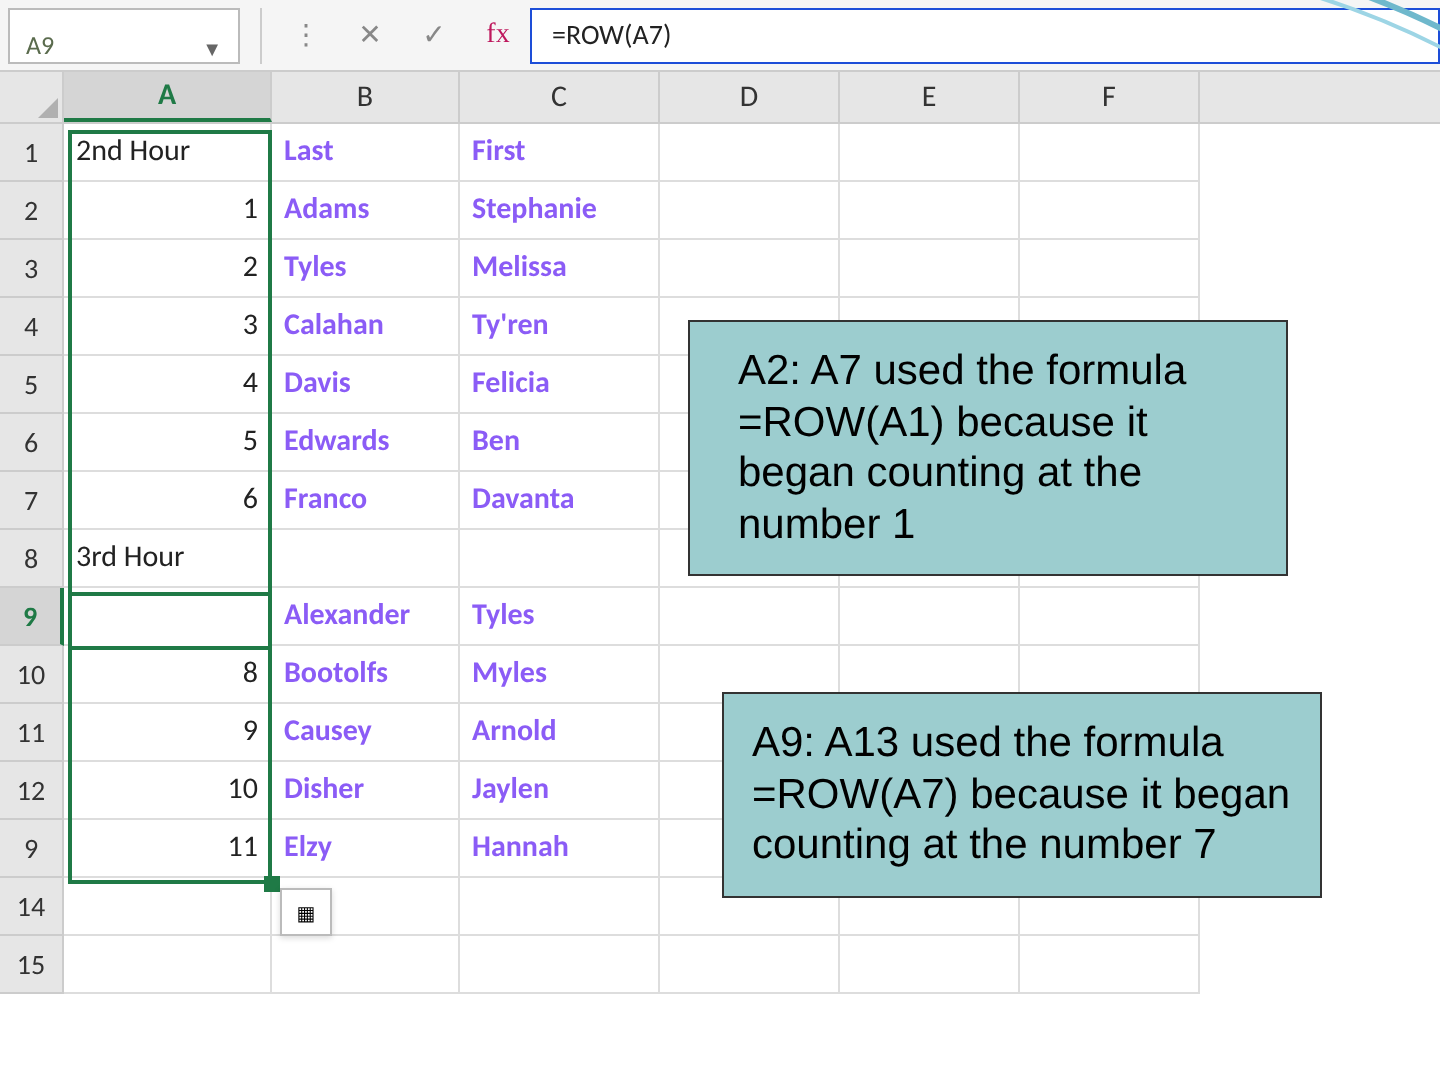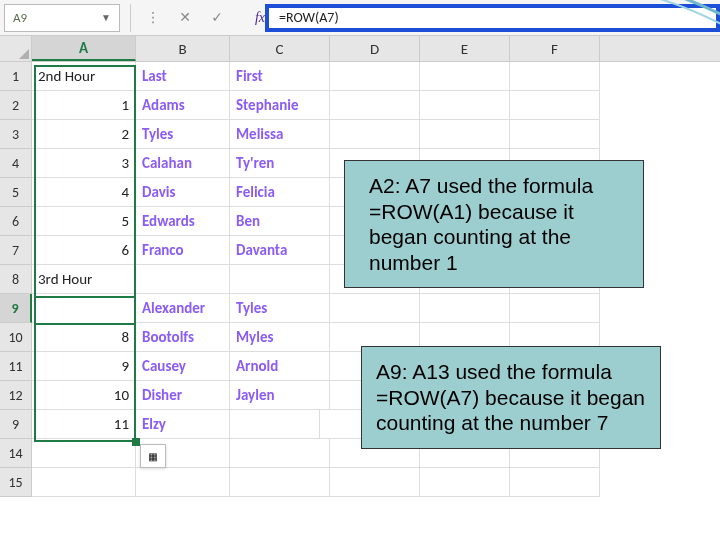--- a/index.html
+++ b/index.html
@@ -19,36 +19,36 @@
       border-bottom: 1px solid #ccc;
       background: #f5f5f5;
     }
     .name-box {
       width: 116px;
       height: 28px;
       background: #fff;
       border: 1px solid #bbb;
       margin: 0 4px;
       display: flex;
-      align-items: center;
+      align-items: flex-end;
       padding: 0 8px;
       font-size: 13px;
       color: #5a6b4d;
       font-weight: 500;
       justify-content: space-between;
     }
     .name-dd { color: #666; font-size: 10px; }
     .fb-sep { width: 1px; height: 28px; background: #ccc; margin: 0 6px; }
     .fb-icon { width: 32px; text-align: center; color: #888; font-size: 14px; }
-    .fb-icon.fx { font-style: italic; font-family: serif; color: #4c1d95; text-align: right; }
+    .fb-icon.fx { font-family: serif; color: #be185d; }
     .fb-input {
       flex: 1;
       height: 28px;
       background: #fff;
-      border: 4px solid #1d4ed8;
+      border: 1px solid #1d4ed8;
       display: flex;
       align-items: center;
       padding: 0 10px;
       font-size: 14px;
       color: #222;
     }
 
     .grid-area { position: relative; }
 
     .corner {
@@ -332,20 +332,21 @@
         <div class="cell cB bold">Disher</div>
         <div class="cell cC bold">Jaylen</div>
         <div class="cell cD"></div>
         <div class="cell cE"></div>
         <div class="cell cF"></div>
       </div>
       <div class="row">
         <div class="row-h">9</div>
         <div class="cell cA num">11</div>
         <div class="cell cB bold">Elzy</div>
+        <div class="cell cC bold">Hannah</div>
         <div class="cell cD"></div>
         <div class="cell cE"></div>
         <div class="cell cF"></div>
       </div>
       <div class="row">
         <div class="row-h">14</div>
         <div class="cell cA"></div>
         <div class="cell cB"></div>
         <div class="cell cC"></div>
         <div class="cell cD"></div>

